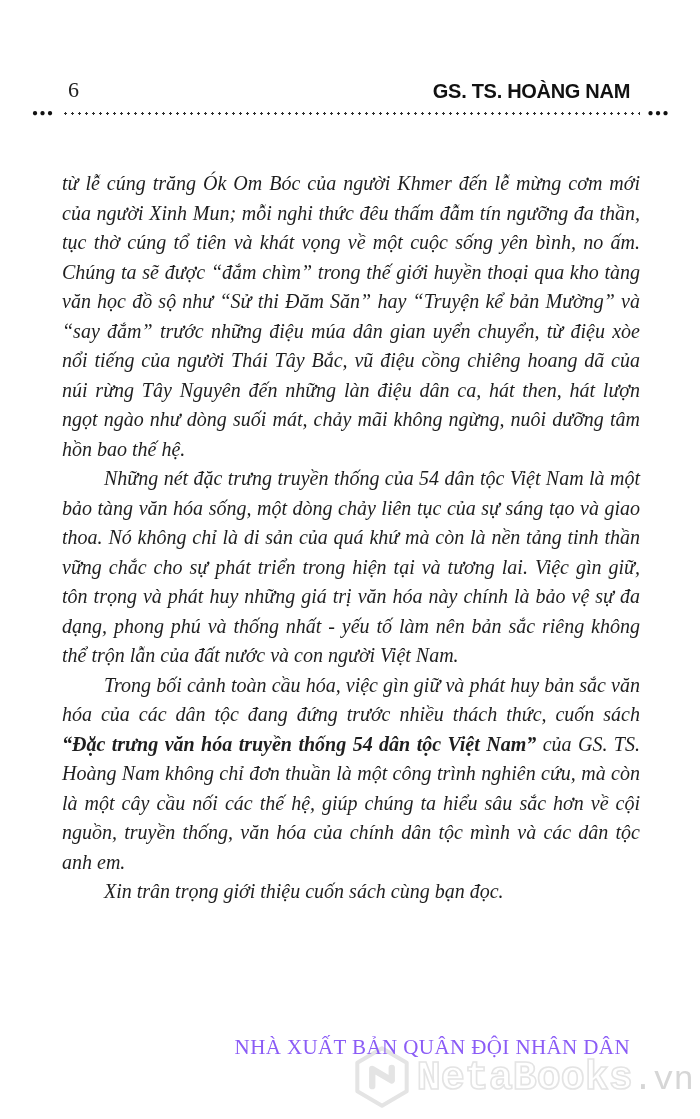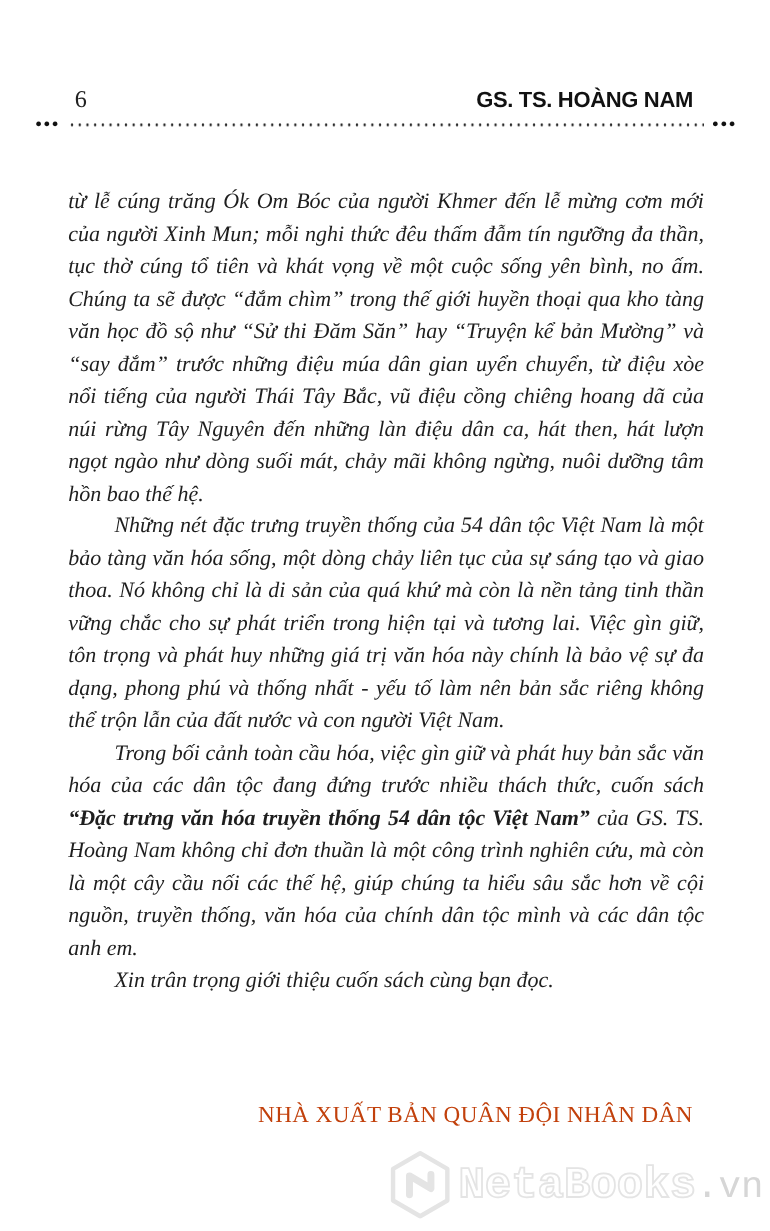--- a/index.html
+++ b/index.html
@@ -66,26 +66,26 @@
     line-height:29.5px;
     text-align:justify;
     color:#1e1e1e;
   }
   .para{margin:0;}
   .para.indent{text-indent:42px;}
   .bold{font-weight:700;}
   
   .footer{
     position:absolute;
-    top:1001px;
+    top:1035px;
     right:70px;
     font-family:"Liberation Serif", serif;
     font-size:21px;
     letter-spacing:0.4px;
-    color:#c2410c;
+    color:#8b5cf6;
     z-index:2;
   }
   
   .watermark{
     position:absolute;
     top:1046px;
     right:6px;
     display:flex;
     align-items:center;
     z-index:1;

